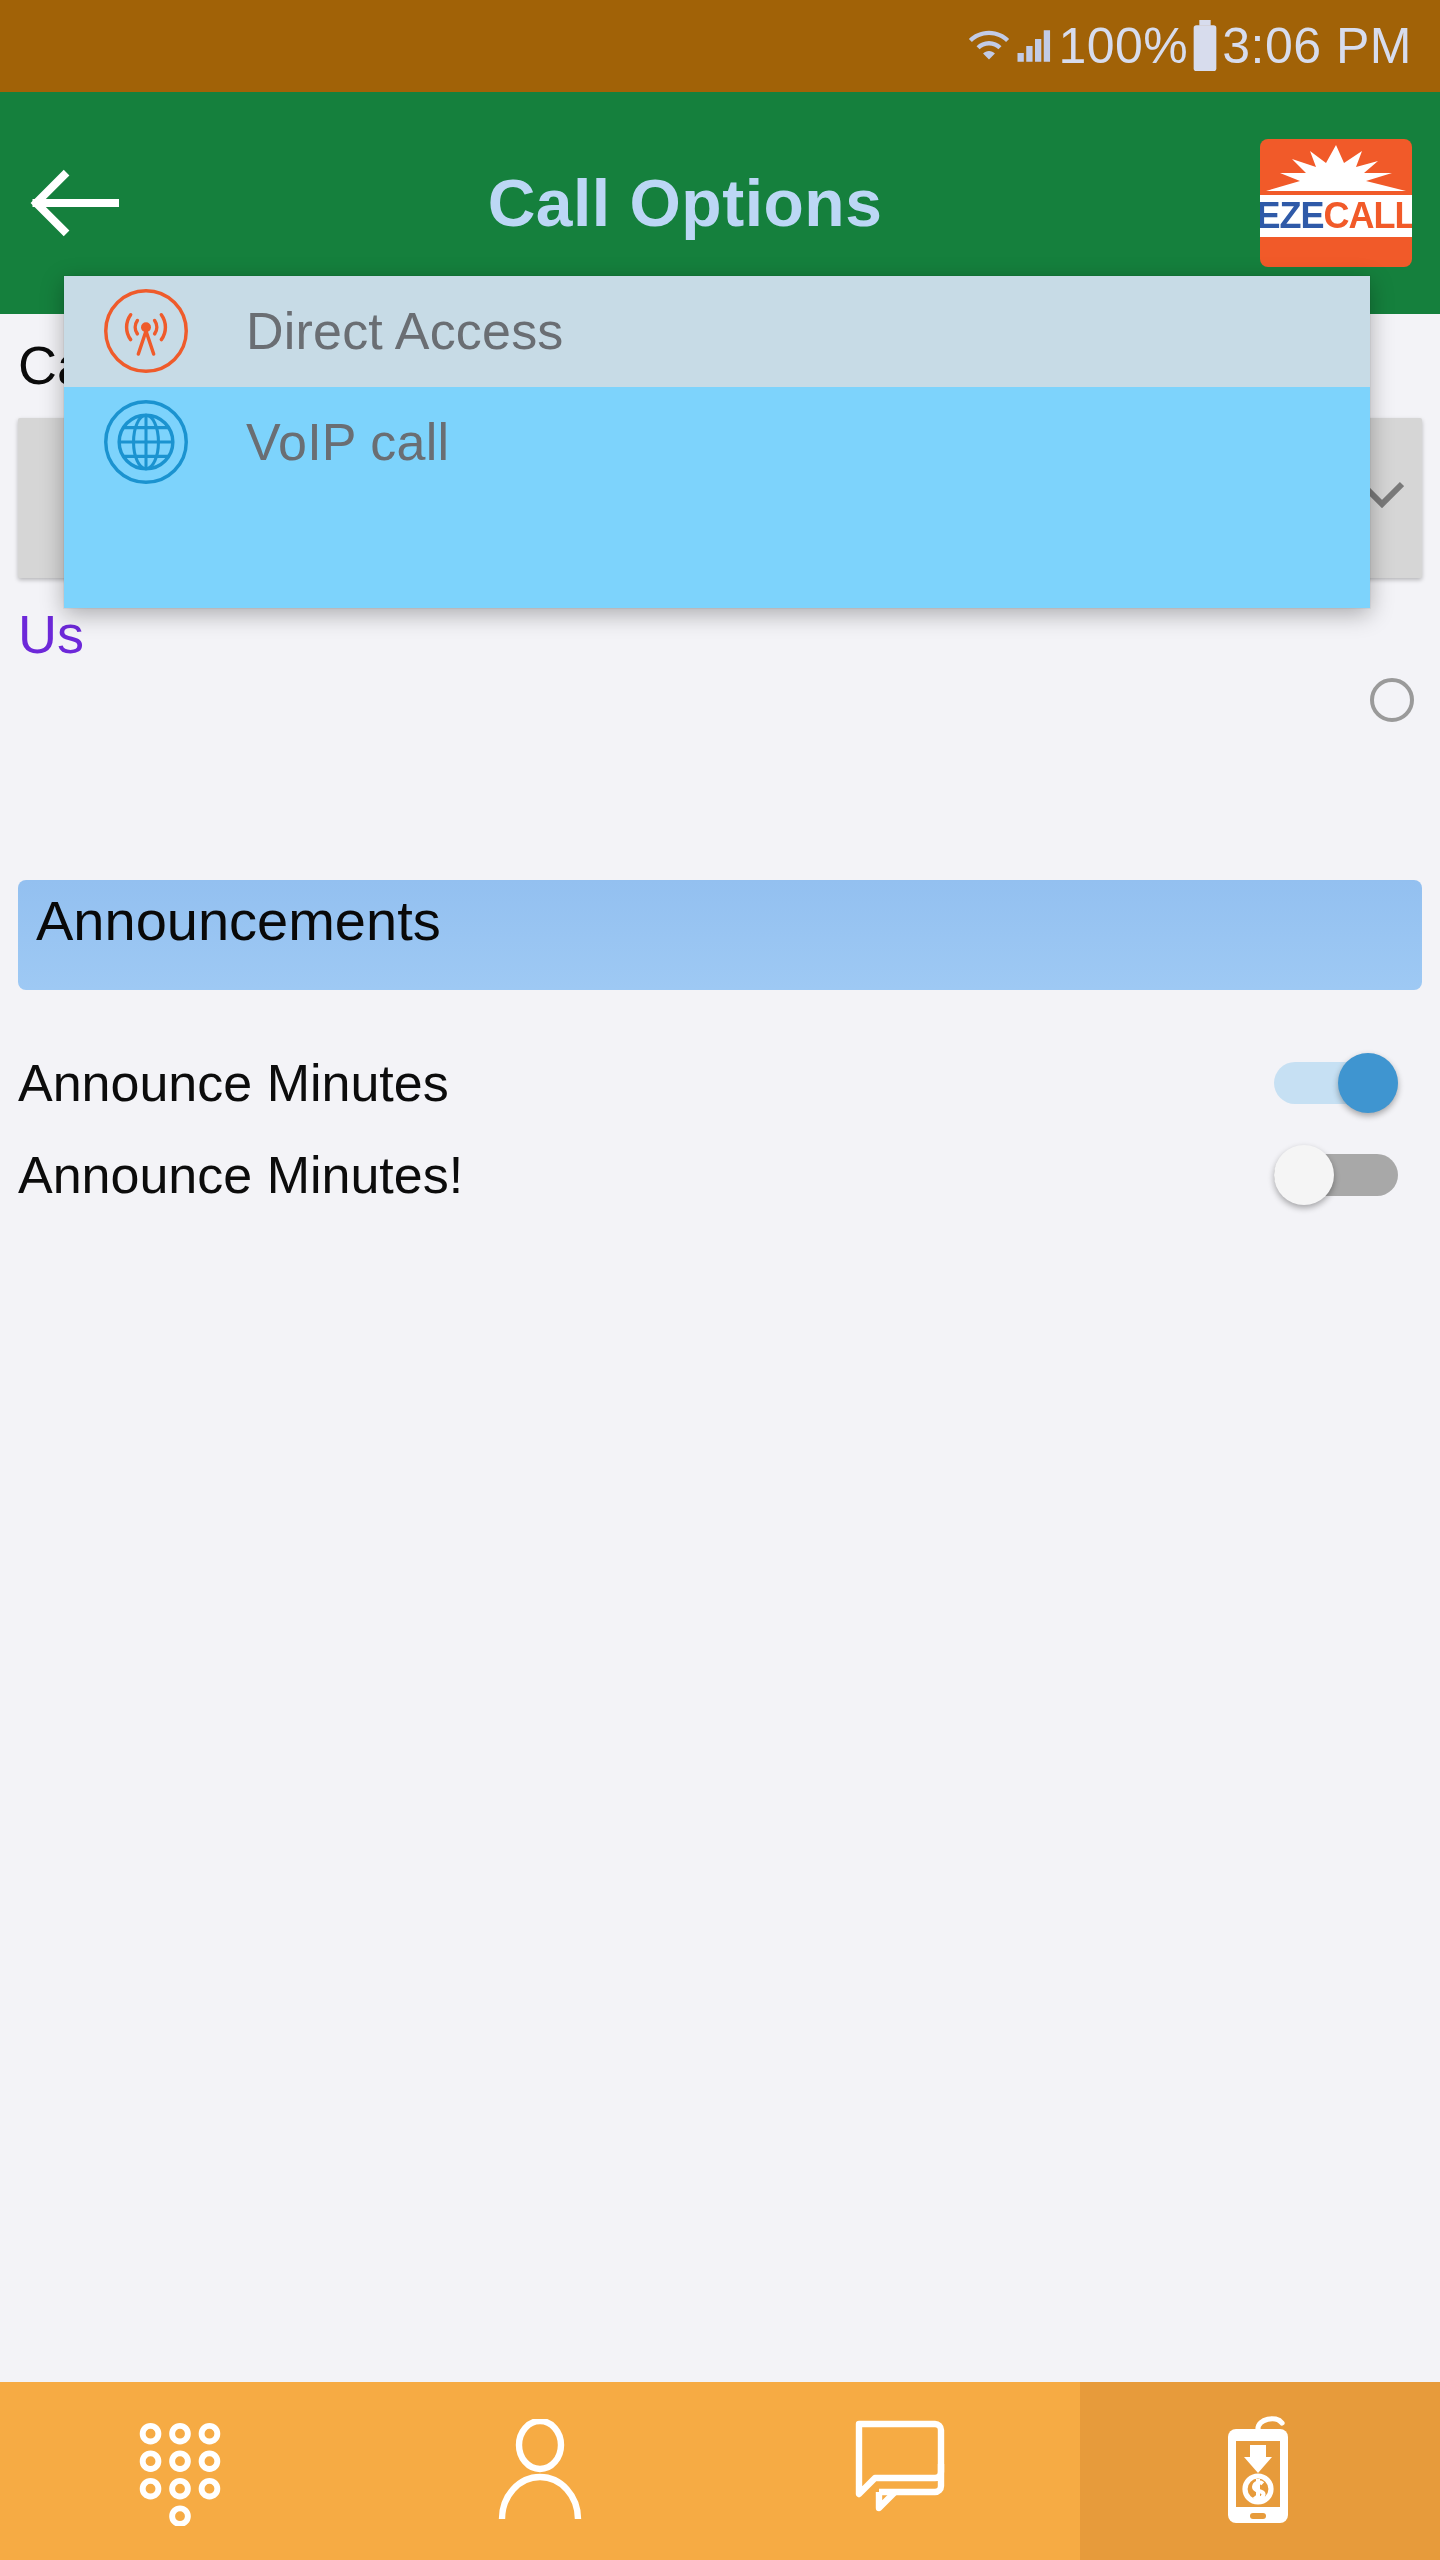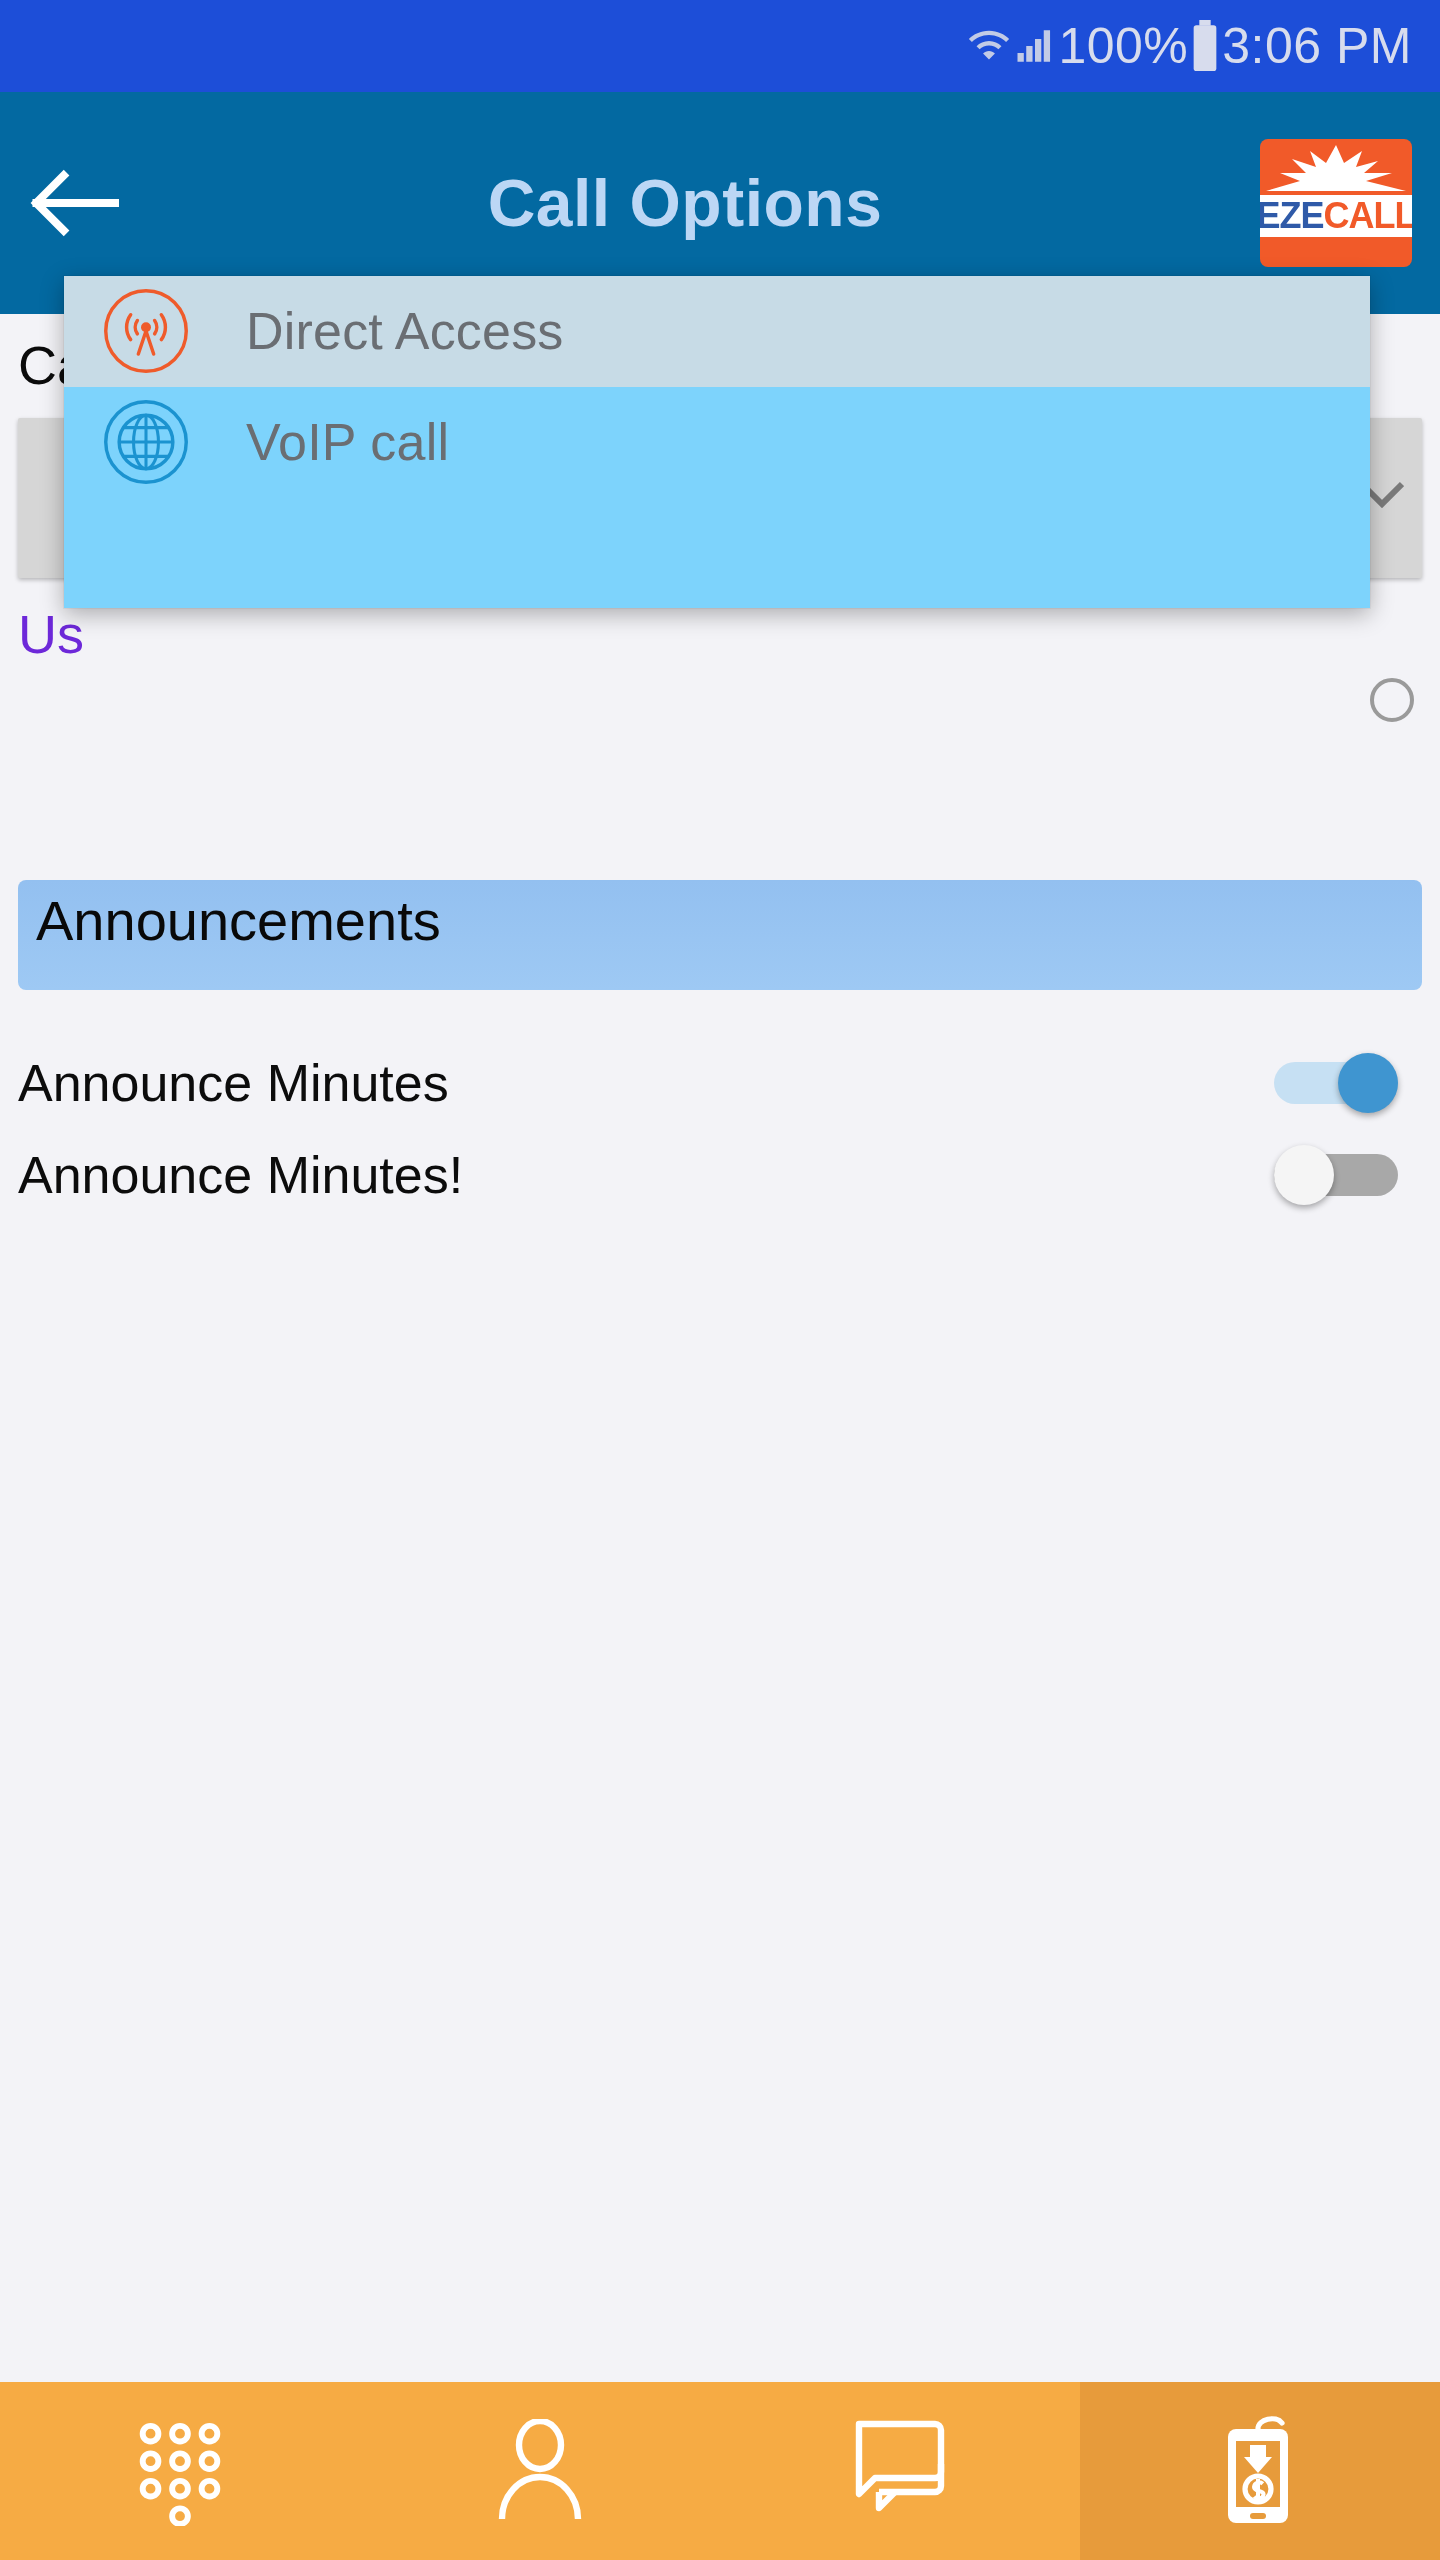--- a/index.html
+++ b/index.html
@@ -7,34 +7,34 @@
     width:1440px; height:2560px;
     font-family:"Liberation Sans", sans-serif;
     background:#f2f2f7;
     overflow:hidden;
   }
   #phone { position:relative; width:1440px; height:2560px; background:#f3f3f7; }
 
   
   .status-bar{
     position:absolute; top:0; left:0; width:1440px; height:92px;
-    background:#1d4ed8;
+    background:#a16207;
     display:flex; align-items:center; justify-content:flex-end;
     padding-right:28px; gap:2px;
   }
   .status-bar .sb-text{
     color:#d7dced; font-size:50px; letter-spacing:0.5px; font-weight:400;
     line-height:1;
   }
   .sb-icon{ display:flex; align-items:center; }
 
   
   .app-bar{
     position:absolute; top:92px; left:0; width:1440px; height:222px;
-    background:#0369a1;
+    background:#15803d;
     display:flex; align-items:center;
   }
   .back-btn{
     width:150px; height:222px; display:flex; align-items:center; justify-content:center;
     cursor:pointer;
   }
   .app-title{
     flex:1; text-align:center; color:#bcd7f5; font-size:66px; font-weight:bold;
     letter-spacing:0.5px; margin-left:-40px;
   }

